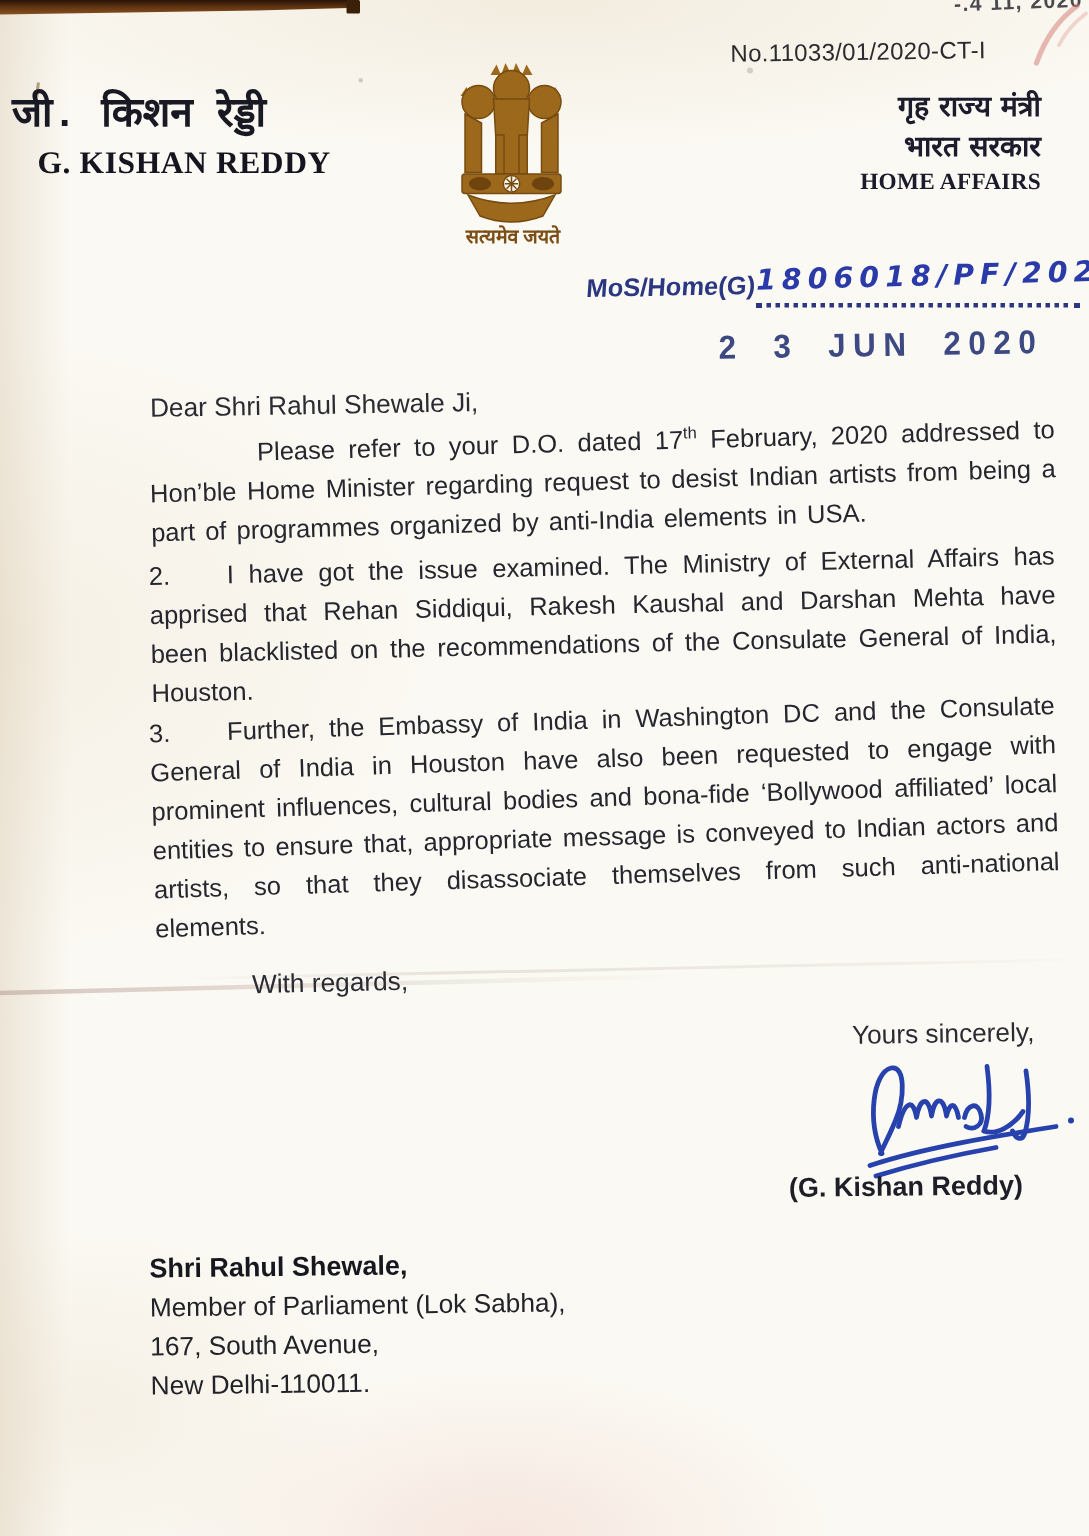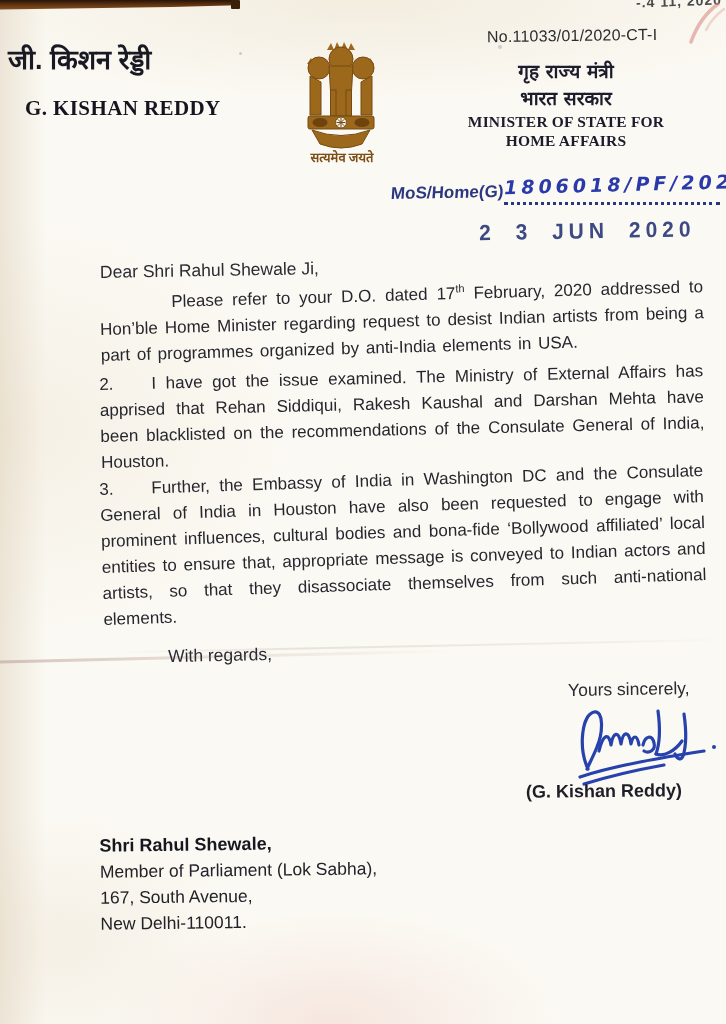--- a/index.html
+++ b/index.html
@@ -26,26 +26,26 @@
   .speck2{position:absolute;left:498px;top:45px;width:4px;height:4px;border-radius:50%;background:#8a8a90;opacity:.35;}
   .speck3{position:absolute;left:239px;top:52px;width:3px;height:3px;border-radius:50%;background:#9a8a70;opacity:.4;}
   .crease1{position:absolute;left:-6px;top:655px;width:460px;height:3px;
     background:linear-gradient(90deg,rgba(180,155,145,.55),rgba(195,175,165,.28) 55%,transparent);
     transform:rotate(-1.4deg);}
   .crease2{position:absolute;left:120px;top:645px;width:606px;height:2px;
     background:linear-gradient(90deg,transparent,rgba(190,170,160,.30) 30%,rgba(190,170,160,.15) 80%,transparent);
     transform:rotate(-1.2deg);}
   
   .ref-no{position:absolute;left:487px;top:27px;font-size:16px;color:#2c2c30;letter-spacing:.2px;transform:rotate(-.8deg);}
-  .name-hi{position:absolute;left:8px;top:40px;font-family:Liberation Sans, sans-serif;font-size:27px;font-weight:600;color:#191924;}
+  .name-hi{position:absolute;left:8px;top:55px;font-family:Liberation Mono, monospace;font-size:27px;font-weight:600;color:#191924;}
   .name-en{position:absolute;left:5px;top:96px;font-family:"Liberation Serif",serif;font-size:21px;font-weight:700;color:#15151f;letter-spacing:.4px;margin-left:20px;}
   .emblem{position:absolute;left:289px;top:34px;}
   .motto{position:absolute;left:272px;top:148px;width:140px;text-align:center;
     font-family:Liberation Serif, serif;font-size:13px;font-weight:600;color:#7c4e16;}
-  .office{position:absolute;left:438px;top:58px;width:256px;text-align:center;}
+  .office{position:absolute;left:438px;top:58px;width:256px;text-align:right;}
   .office-hi{font-family:"DejaVu Sans",sans-serif;font-size:19px;font-weight:600;color:#1c1c2c;line-height:27px;}
   .office-en{font-family:"Liberation Serif",serif;font-size:15.5px;font-weight:700;color:#1b1b2c;line-height:19px;letter-spacing:.2px;}
   
   .diary{position:absolute;left:391px;top:180px;white-space:nowrap;}
   .diary-prefix{display:inline-block;font-size:17px;font-weight:700;color:#2b3780;transform:skewX(-5deg) rotate(-1deg);}
   .diary-line{display:inline-block;vertical-align:baseline;border-bottom:3px dotted #2b3780;width:216px;margin-left:1px;overflow:visible;}
   .diary-no{display:inline-block;font-family:"DejaVu Sans",sans-serif;font-style:italic;font-size:19px;font-weight:600;
     color:#2a3aa8;letter-spacing:4px;white-space:nowrap;transform:translateY(-7px) rotate(-1.5deg);}
   .date-stamp{position:absolute;left:479px;top:219px;font-size:21px;font-weight:700;color:#33407e;
     letter-spacing:5px;word-spacing:9px;transform:rotate(-1deg) scaleY(1.05);opacity:.95;}
@@ -117,21 +117,20 @@
 
         <path d="M23,96 q29,11 58,0 l-8,14 q-21,8 -42,0 z"></path>
       </g>
     </svg>
   </div>
   <div class="motto">सत्यमेव जयते</div>
 
   <div class="office">
     <div class="office-hi">गृह राज्य मंत्री</div>
     <div class="office-hi">भारत सरकार</div>
-    <div class="office-en">MINISTER OF STATE FOR</div>
     <div class="office-en">HOME AFFAIRS</div>
   </div>
 
   <div class="diary">
     <span class="diary-prefix">MoS/Home(G)</span><span class="diary-line"><span class="diary-no">1806018/PF/2020</span></span>
   </div>
   <div class="date-stamp">2 3 JUN 2020</div>
 
   <div class="salutation">Dear Shri Rahul Shewale Ji,</div>
 

